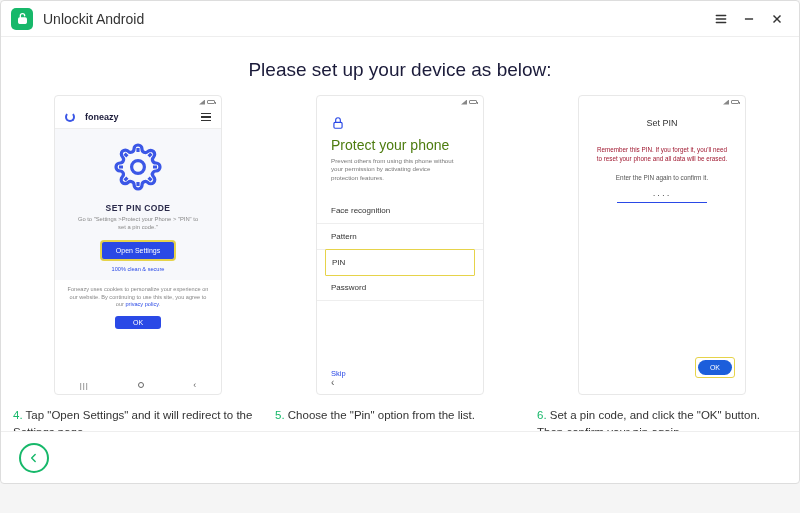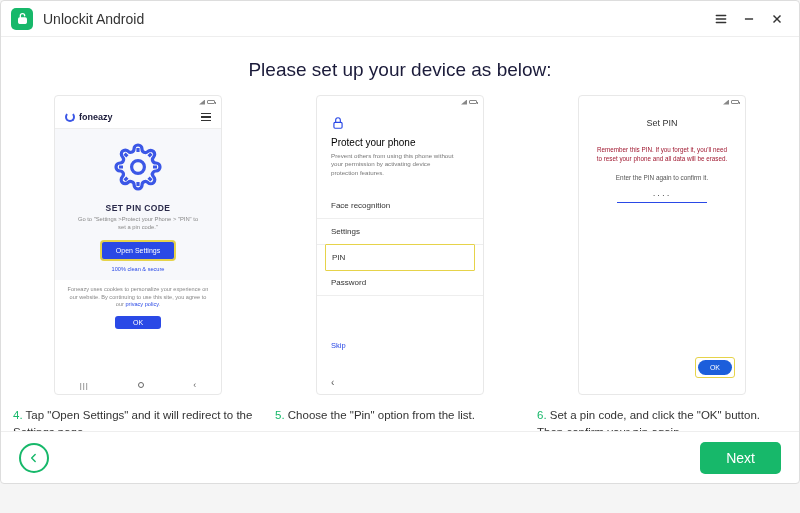--- a/index.html
+++ b/index.html
@@ -100,21 +100,21 @@
   .statusbar .signal { width:6px; height:5px; background:#888; clip-path: polygon(0 100%,100% 0,100% 100%); }
   .statusbar .batt { width:8px; height:4px; border:0.5px solid #888; border-radius:1px; position:relative; }
   .statusbar .batt::after { content:""; position:absolute; right:-1.5px; top:0.8px; width:1px; height:2px; background:#888; }
   
   .p1-header {
     display:flex; justify-content:space-between; align-items:center;
     padding: 4px 10px 6px;
     border-bottom: 1px solid #eee;
   }
   .foneazy {
-    display:flex; align-items:flex-end; gap:4px;
+    display:flex; align-items:flex-end; gap:10px;
     font-size: 9px; font-weight:700; color:#1b1b3a;
   }
   .foneazy .dot { width:10px; height:10px; border:2px solid #3b57e6; border-radius:50%; border-top-color:transparent; }
   .hamburger { display:flex; flex-direction:column; gap:2px; cursor:default; }
   .hamburger span { width:10px; height:1.5px; background:#333; }
   .p1-body {
     background:#f7f8fb;
     text-align:center;
     padding: 14px 10px 8px;
   }
@@ -148,21 +148,21 @@
     position:absolute; bottom:4px; left:0; right:0;
     display:flex; justify-content:space-around; align-items:center;
     color:#666; font-size:8px;
   }
   .p1-nav .sq { width:6px;height:6px;border:1px solid #666;border-radius:50%;}
   .p1-nav .tri { font-size:9px; }
   .p1-nav .bars { letter-spacing:1px; }
   
   .p2-body { padding: 8px 14px; }
   .lock-icon { color:#2a49e6; font-size:12px; margin-bottom:4px; }
-  .p2-title { font-size:10px; color:#000000; font-weight:400; margin-bottom:4px;}
+  .p2-title { font-size:14px; color:#4d7c0f; font-weight:400; margin-bottom:4px;}
   .p2-desc { font-size:6.2px; color:#777; line-height:1.35; margin-bottom:10px; padding-right:12px;}
   .p2-list { margin: 16px -14px; }
   .p2-item { font-size:8px; color:#333; padding: 8px 14px; border-bottom:1px solid #eee; }
   .p2-item.highlight-inner { border:1.5px solid #e6d34a; border-radius:1px; margin: -1px 8px; padding:8px 6px; }
   .p2-skip { position:absolute; bottom:10px; left:14px; font-size:7.5px; color:#2a49e6; }
   
   .p2-navback { position:absolute; bottom:6px; left:14px; font-size:10px; color:#555;}
   
   .p3-body { padding: 10px 12px; text-align:center; }
   .p3-hdr { font-size:9px; text-align:center; margin-bottom:18px; }
@@ -306,28 +306,28 @@
             <div class="lock-icon">
               <svg width="14" height="14" viewBox="0 0 24 24" fill="none" stroke="#2a49e6" stroke-width="2">
                   <rect x="5" y="11" width="14" height="10" rx="2"></rect>
                   <path d="M8 11V7a4 4 0 018 0v4"></path>
                 </svg>
             </div>
             <div class="p2-title">Protect your phone</div>
             <div class="p2-desc">Prevent others from using this phone without your permission by activating device protection features.</div>
             <div class="p2-list">
               <div class="p2-item">Face recognition</div>
-              <div class="p2-item">Settings</div>
+              <div class="p2-item">Pattern</div>
               <div class="p2-item" style="padding:0;border-bottom:none;">
                 <div class="p2-item highlight-inner">PIN</div>
               </div>
               <div class="p2-item">Password</div>
             </div>
           </div>
-          <div class="p2-skip" style="bottom:44px;margin-top:20px;">Skip</div>
+          <div class="p2-skip" style="bottom:16px;margin-top:20px;">Skip</div>
           <div class="p2-navback">‹</div>
         </div>
         <div class="step">
           <span class="num">5.</span><span> Choose the "Pin" option from the list.</span>
         </div>
       </div>
 
       <div class="col">
         <div class="phone">
           <div class="statusbar">
@@ -351,16 +351,15 @@
 
     </div>
   </div>
 
   <div class="footer">
     <div class="back-circle">
       <svg viewBox="0 0 24 24" fill="none" stroke="currentColor" stroke-width="2.5" stroke-linecap="round" stroke-linejoin="round">
           <polyline points="14 6 8 12 14 18"></polyline>
         </svg>
     </div>
-    <button class="next-btn">Next</button>
   </div>
 
 </div>
 
 </body></html>

